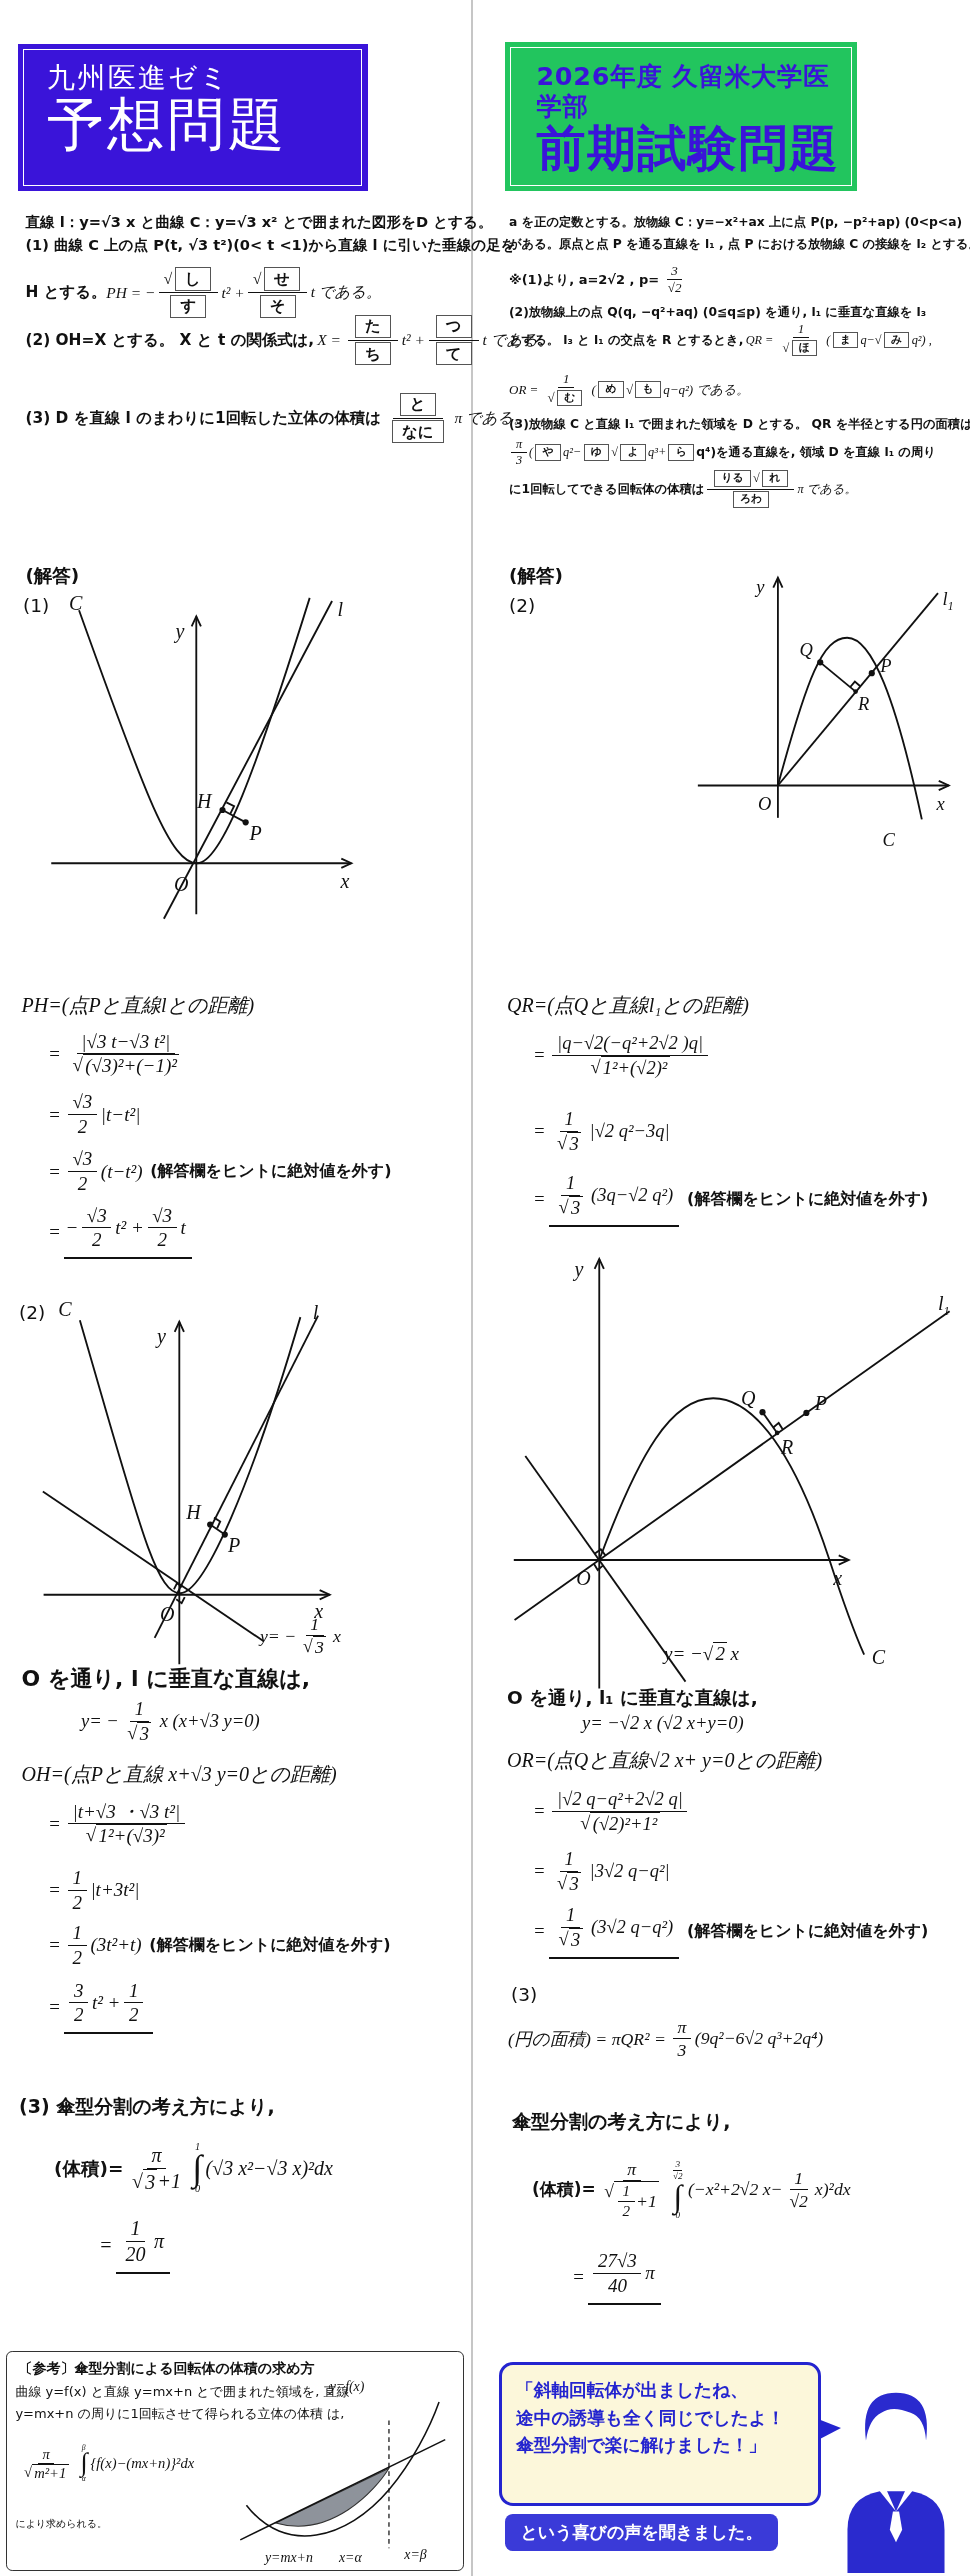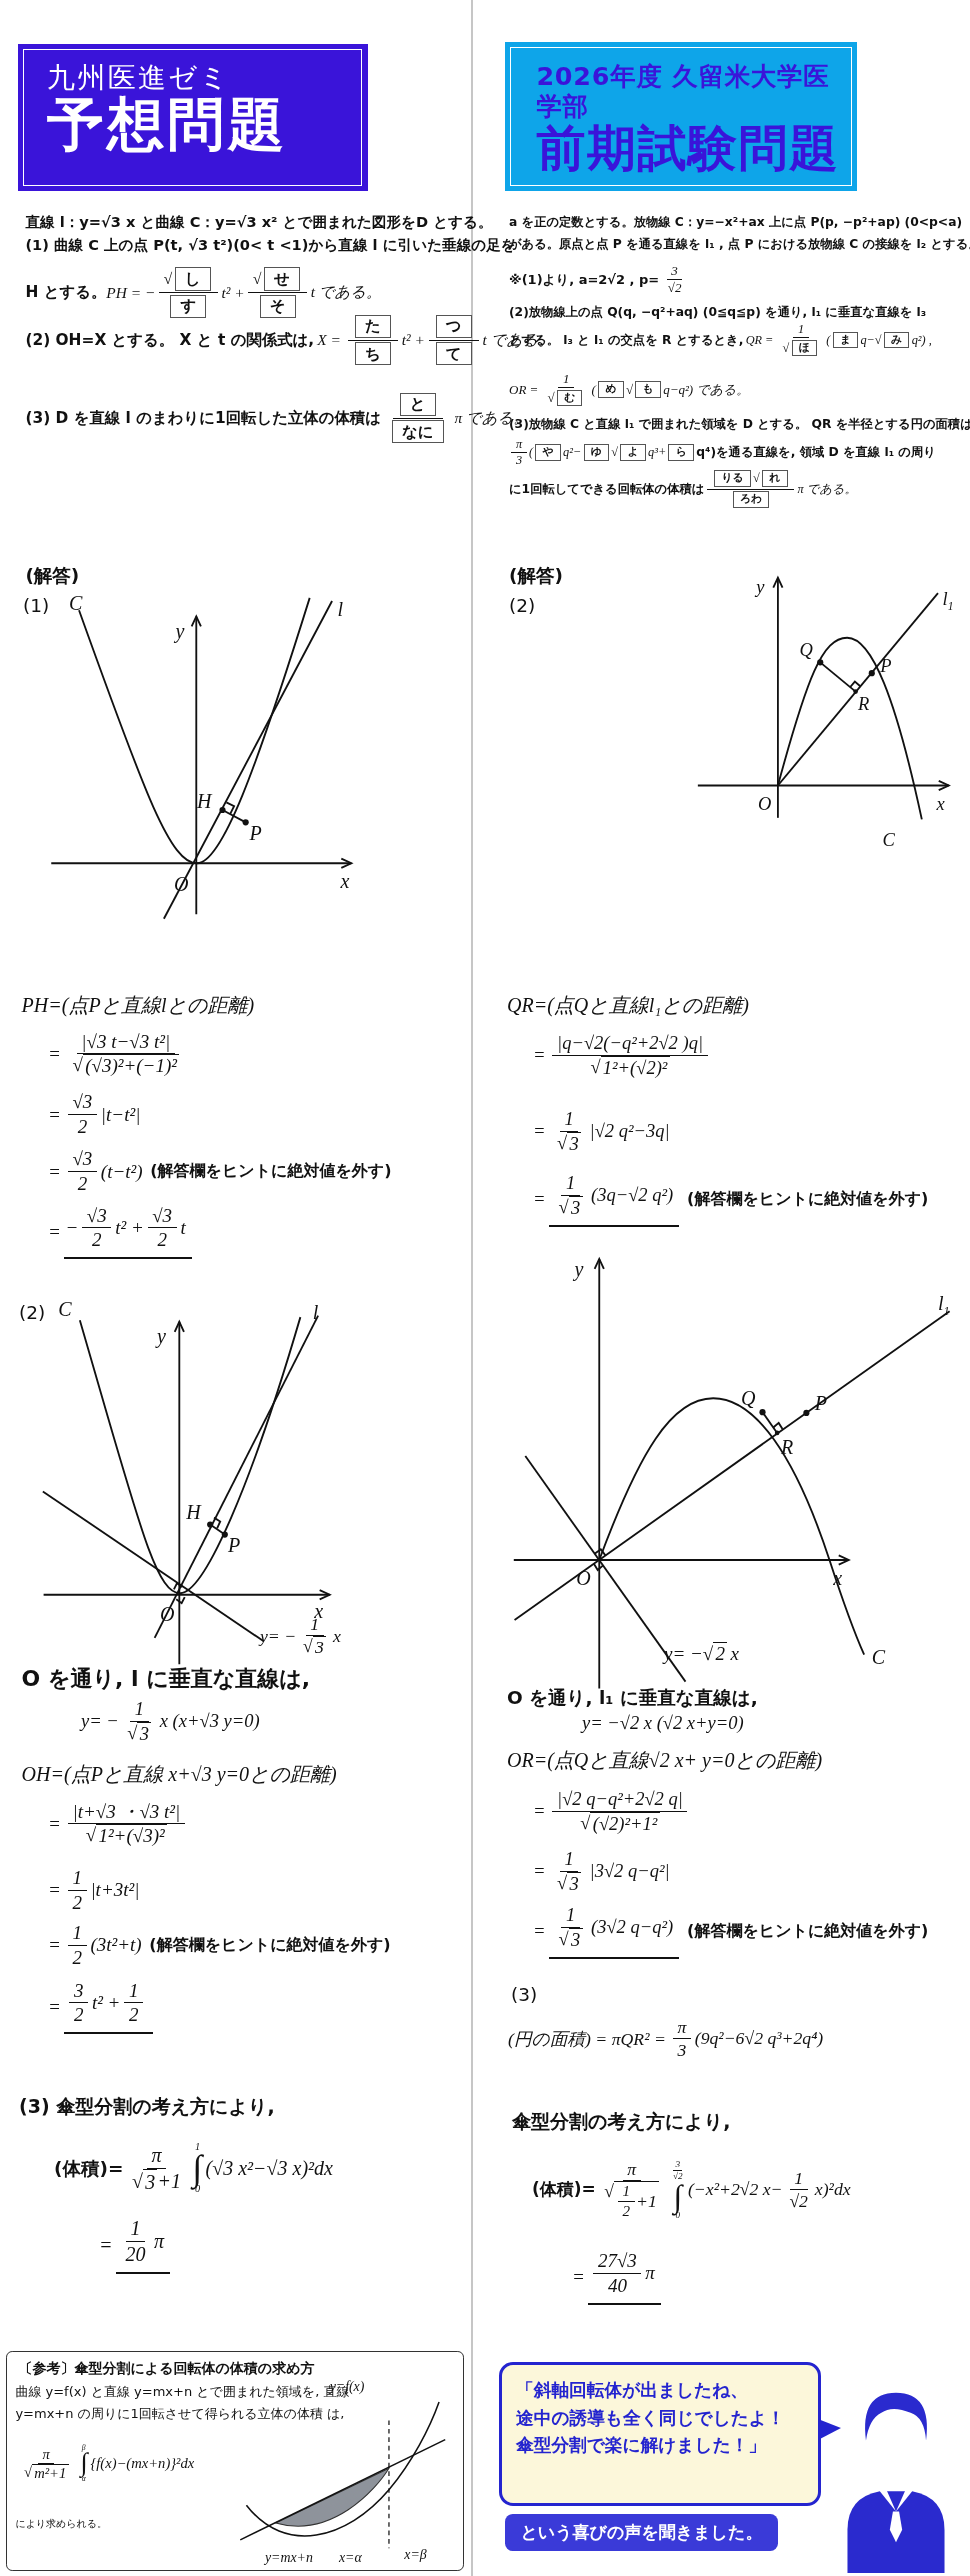--- a/index.html
+++ b/index.html
@@ -3,21 +3,21 @@
 <meta charset="utf-8">
 <style>
   html,body{margin:0;padding:0}
   body{width:971px;height:2576px;position:relative;background:#ffffff;color:#111;overflow:hidden;
        font-family:"DejaVu Sans","Liberation Sans",sans-serif}
   .vdiv{position:absolute;left:471px;top:0;width:1.5px;height:2576px;background:#c6c6c6}
   
   .hdr{position:absolute;box-sizing:border-box}
   .hdr-in{position:absolute;inset:5.4px;border:1.5px solid #ffffff;box-sizing:border-box;padding:10.8px 0 0 23px}
   .brand{font-size:28px;font-weight:normal;letter-spacing:2.3px;line-height:1.2}
-  .htitle{font-size:57px;font-weight:bold;letter-spacing:3.1px;line-height:1.05}
+  .htitle{font-size:57px;font-weight:normal;letter-spacing:3.1px;line-height:1.05}
   .brand2{font-size:25.4px;font-weight:bold;letter-spacing:0.8px;line-height:1.2}
   .htitle2{font-size:49px;font-weight:bold;letter-spacing:1.5px;line-height:1.1}
   
   .pt{position:absolute;white-space:nowrap;font-weight:600;color:#111}
   .pn{font-weight:400}
   
   .row{position:absolute;display:flex;align-items:center;white-space:nowrap;color:#111;
        font-family:"Liberation Serif","DejaVu Serif",serif;font-style:italic}
   .row .jpn,.jpn{font-style:normal;font-family:"DejaVu Sans","Liberation Sans",sans-serif;font-weight:600}
   .fr{display:inline-flex;flex-direction:column;align-items:center;margin:0 3.9px;vertical-align:middle}
@@ -365,21 +365,21 @@
   <path class="shade" d="M58,193 L205,122 C188,150 130,214 58,193 Z"></path>
   <line x1="12" y1="215" x2="278" y2="85"></line>
   <path d="M20,170 C70,235 150,215 205,150 C235,114 258,70 270,36"></path>
   <line class="dash" x1="205" y1="60" x2="205" y2="226"></line>
   <text x="128" y="22">y=f(x)</text>
   <text x="44" y="244">y=mx+n</text>
   <text x="140" y="244">x=α</text>
   <text x="225" y="240">x=β</text>
 </svg>
 
-<div class="hdr" style="left:505px;top:42px;width:352px;height:149px;background:#0ea5e9">
+<div class="hdr" style="left:505px;top:42px;width:352px;height:149px;background:#22c55e">
   <div class="hdr-in" style="color:#3a14d9;border-color:#ffffff;padding:12.3px 0 0 25px">
     <div class="brand2">2026年度 久留米大学医学部</div>
     <div class="htitle2">前期試験問題</div>
   </div>
 </div>
 
 <div class="pt" style="left:509px;top:214px;font-size:12.3px">a を正の定数とする。放物線 C：y=−x²+ax 上に点 P(p, −p²+ap) (0&lt;p&lt;a)</div>
 <div class="pt" style="left:509px;top:236px;font-size:12.3px">がある。原点と点 P を通る直線を l₁ , 点 P における放物線 C の接線を l₂ とする。</div>
 
 <div class="row" style="left:509px;top:257px;height:45px;font-size:13px">

